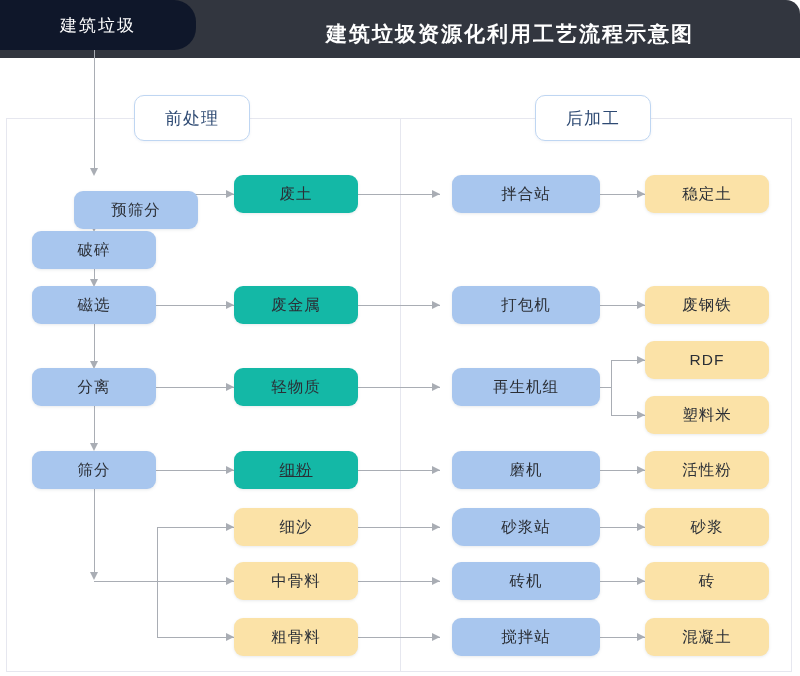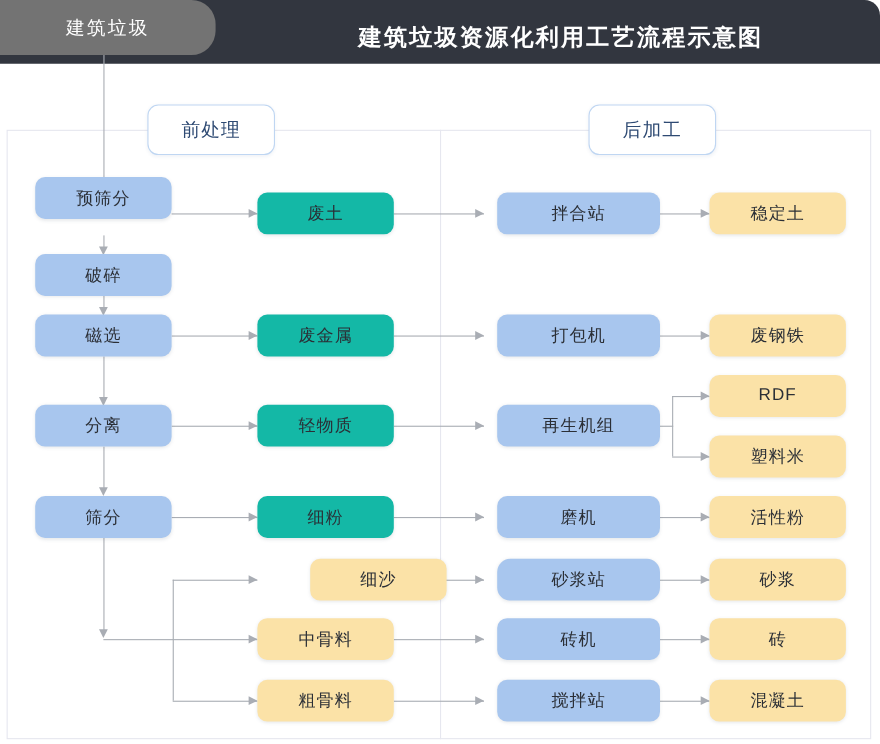--- a/index.html
+++ b/index.html
@@ -18,21 +18,21 @@
     border-top-right-radius: 14px;
     border-bottom-right-radius: 0px;
   }
   .header-title {
     position: absolute; left: 220px; top: 0; width: 580px; height: 68px;
     display: flex; align-items: center; justify-content: center;
     color: #ffffff; font-size: 21px; font-weight: bold; letter-spacing: 2px;
   }
   .corner-tab {
     position: absolute; left: 0px; top: 0px; width: 196px; height: 50px;
-    background: #737373;
+    background: #0f172a;
     border-top-left-radius: 0px; border-top-right-radius: 22px;
     border-bottom-right-radius: 22px; border-bottom-left-radius: 0px;
     display: flex; align-items: center; justify-content: center;
     color: #ffffff; font-size: 17px; letter-spacing: 2px;
   }
 
   
   .panel {
     position: absolute; left: 6px; top: 118px; width: 786px; height: 554px;
     border: 1px solid #e6e7ef; background: #fff;
@@ -179,31 +179,31 @@
 
   <div class="ln h" style="left:564px; top:527px; width:81px;"></div>
   <div class="arrow" style="left:637px; top:522.5px;"></div>
 
   <div class="ln h" style="left:564px; top:581px; width:81px;"></div>
   <div class="arrow" style="left:637px; top:576.5px;"></div>
 
   <div class="ln h" style="left:564px; top:637px; width:81px;"></div>
   <div class="arrow" style="left:637px; top:632.5px;"></div>
 
-  <div class="node blue c1" style="top:161px;">预筛分</div>
+  <div class="node blue c1" style="top:191px;margin-left:42px;">预筛分</div>
   <div class="node blue c1" style="top:231px;">破碎</div>
   <div class="node blue c1" style="top:286px;">磁选</div>
   <div class="node blue c1" style="top:368px;">分离</div>
   <div class="node blue c1" style="top:451px;">筛分</div>
 
   <div class="node white c2" style="top:175px;">废土</div>
   <div class="node white c2" style="top:286px;">废金属</div>
   <div class="node white c2" style="top:368px;">轻物质</div>
-  <div class="node white c2" style="top:451px;">细粉</div>
-  <div class="node yellow c2" style="top:508px;margin-left:48px;">细沙</div>
+  <div class="node white c2" style="top:451px;text-decoration:underline;">细粉</div>
+  <div class="node yellow c2" style="top:508px;">细沙</div>
   <div class="node yellow c2" style="top:562px;">中骨料</div>
   <div class="node yellow c2" style="top:618px;">粗骨料</div>
 
   <div class="node blue c3" style="top:175px;">拌合站</div>
   <div class="node blue c3" style="top:286px;">打包机</div>
   <div class="node blue c3" style="top:368px;">再生机组</div>
   <div class="node blue c3" style="top:451px;">磨机</div>
   <div class="node blue c3" style="top:508px;border-radius:12px;">砂浆站</div>
   <div class="node blue c3" style="top:562px;">砖机</div>
   <div class="node blue c3" style="top:618px;">搅拌站</div>

